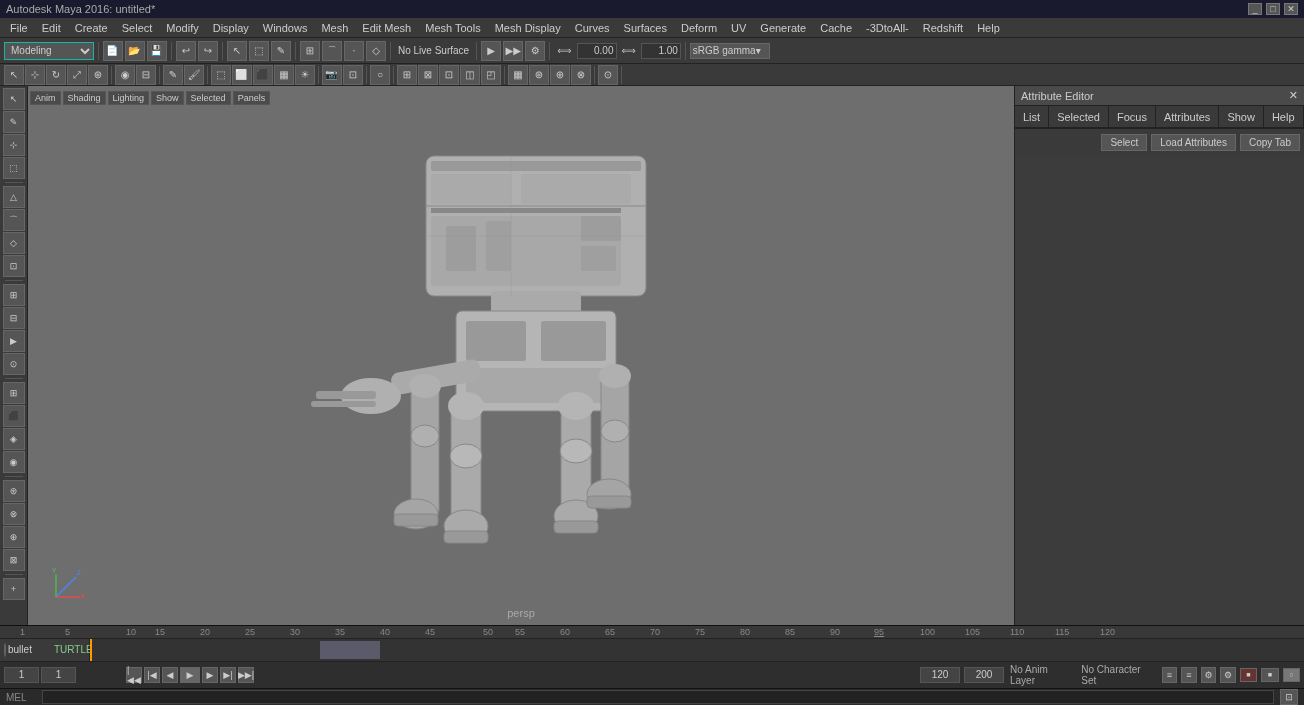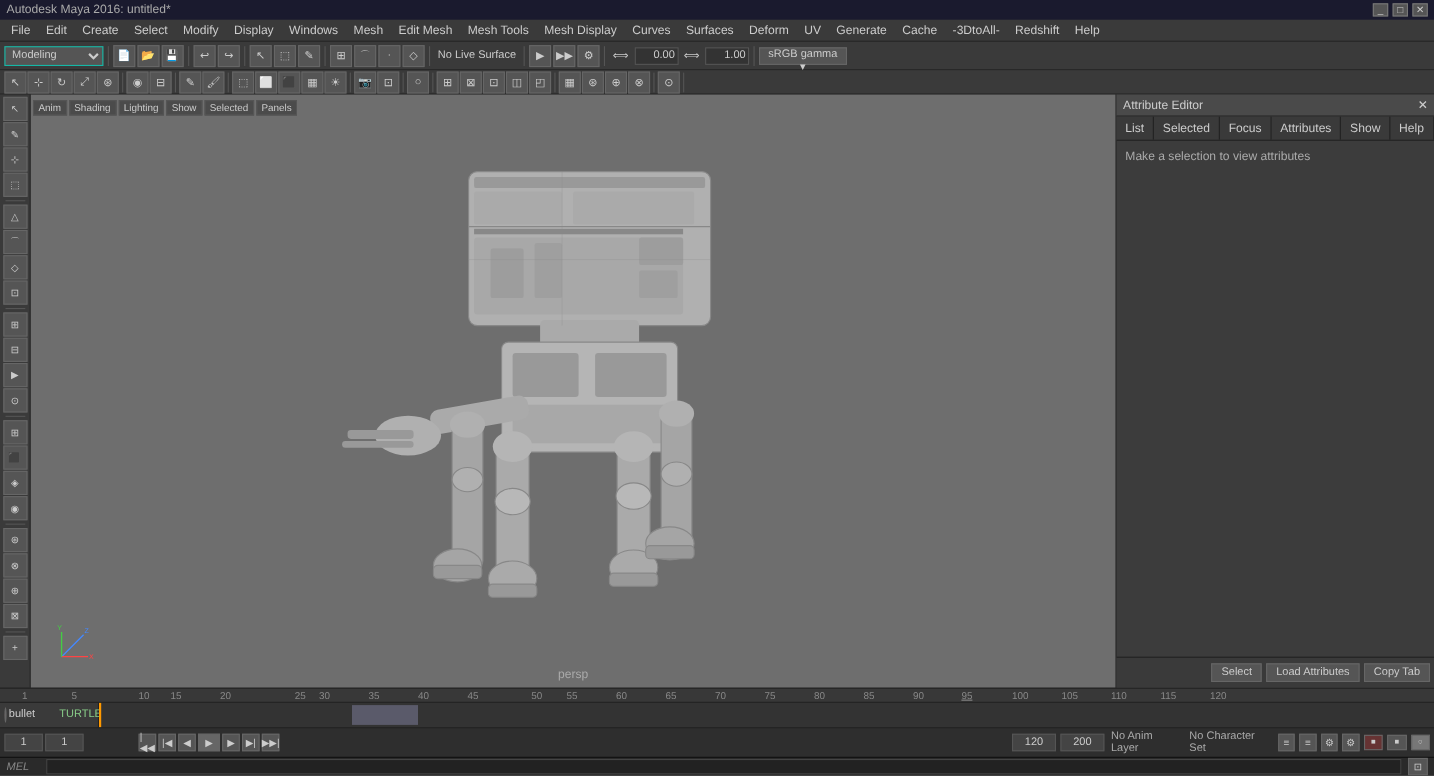--- a/index.html
+++ b/index.html
@@ -114,21 +114,20 @@
       width: 80px;
       height: 16px;
       background: #555;
       border: 1px solid #666;
       display: flex;
       align-items: center;
       padding: 0 2px;
       font-size: 10px;
       color: #ccc;
       cursor: pointer;
-      flex-direction: column;
     }
 
     
     #toolbar2 {
       height: 22px;
       background: #3a3a3a;
       display: flex;
       align-items: center;
       padding: 0 4px;
       border-bottom: 1px solid #222;
@@ -379,21 +378,20 @@
       display: flex;
       align-items: center;
       padding: 0 6px;
       gap: 6px;
       border-top: 1px solid #111;
     }
     #mel-label {
       font-size: 10px;
       color: #888;
       width: 30px;
-      font-style: italic;
     }
     #mel-input {
       flex: 1;
       height: 14px;
       background: #222;
       border: 1px solid #444;
       color: #ccc;
       font-size: 10px;
       padding: 0 4px;
     }
@@ -679,40 +677,37 @@
       </span>
     </div>
     <div id="attr-editor-tabs">
       <div class="attr-tab">List</div>
       <div class="attr-tab">Selected</div>
       <div class="attr-tab">Focus</div>
       <div class="attr-tab">Attributes</div>
       <div class="attr-tab">Show</div>
       <div class="attr-tab">Help</div>
     </div>
-    <div id="attr-content">
-      <span>Make a selection to view attributes</span>
-    </div>
     <div id="attr-bottom">
       <div class="attr-bottom-btn">Select</div>
       <div class="attr-bottom-btn">Load Attributes</div>
       <div class="attr-bottom-btn">Copy Tab</div>
     </div>
   </div>
 </div>
 
 <div id="timeline-area">
 
   <div id="timeline-ruler">
     <span style="position:absolute;left:20px;font-size:9px;color:#888;">1</span>
     <span style="position:absolute;left:65px;font-size:9px;color:#888;">5</span>
     <span style="position:absolute;left:110px;font-size:9px;color:#888;margin-left:16px;">10</span>
     <span style="position:absolute;left:155px;font-size:9px;color:#888;">15</span>
     <span style="position:absolute;left:200px;font-size:9px;color:#888;">20</span>
-    <span style="position:absolute;left:245px;font-size:9px;color:#888;margin-left:23px;">25</span>
+    <span style="position:absolute;left:245px;font-size:9px;color:#888;">25</span>
     <span style="position:absolute;left:290px;font-size:9px;color:#888;">30</span>
     <span style="position:absolute;left:335px;font-size:9px;color:#888;">35</span>
     <span style="position:absolute;left:380px;font-size:9px;color:#888;">40</span>
     <span style="position:absolute;left:425px;font-size:9px;color:#888;">45</span>
     <span style="position:absolute;left:470px;font-size:9px;color:#888;margin-left:13px;">50</span>
     <span style="position:absolute;left:515px;font-size:9px;color:#888;">55</span>
     <span style="position:absolute;left:560px;font-size:9px;color:#888;">60</span>
     <span style="position:absolute;left:605px;font-size:9px;color:#888;">65</span>
     <span style="position:absolute;left:650px;font-size:9px;color:#888;">70</span>
     <span style="position:absolute;left:695px;font-size:9px;color:#888;">75</span>

